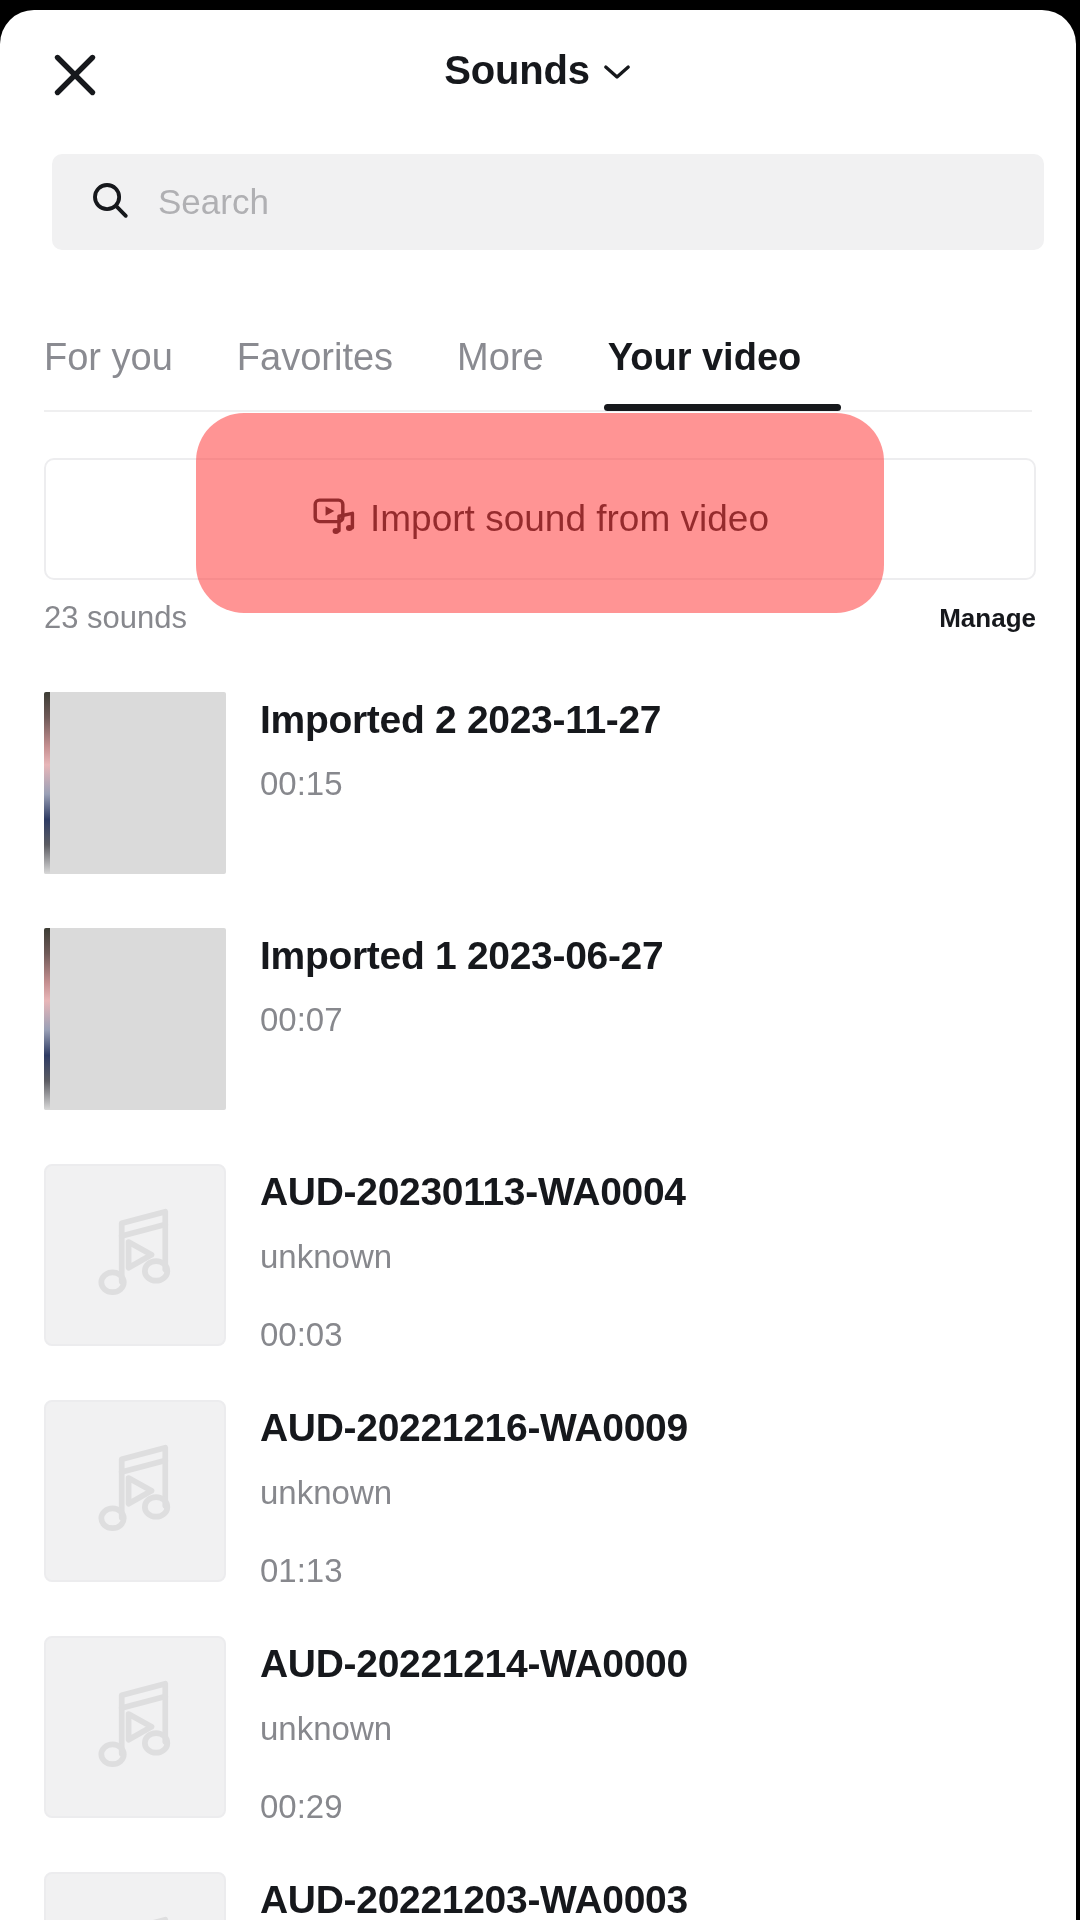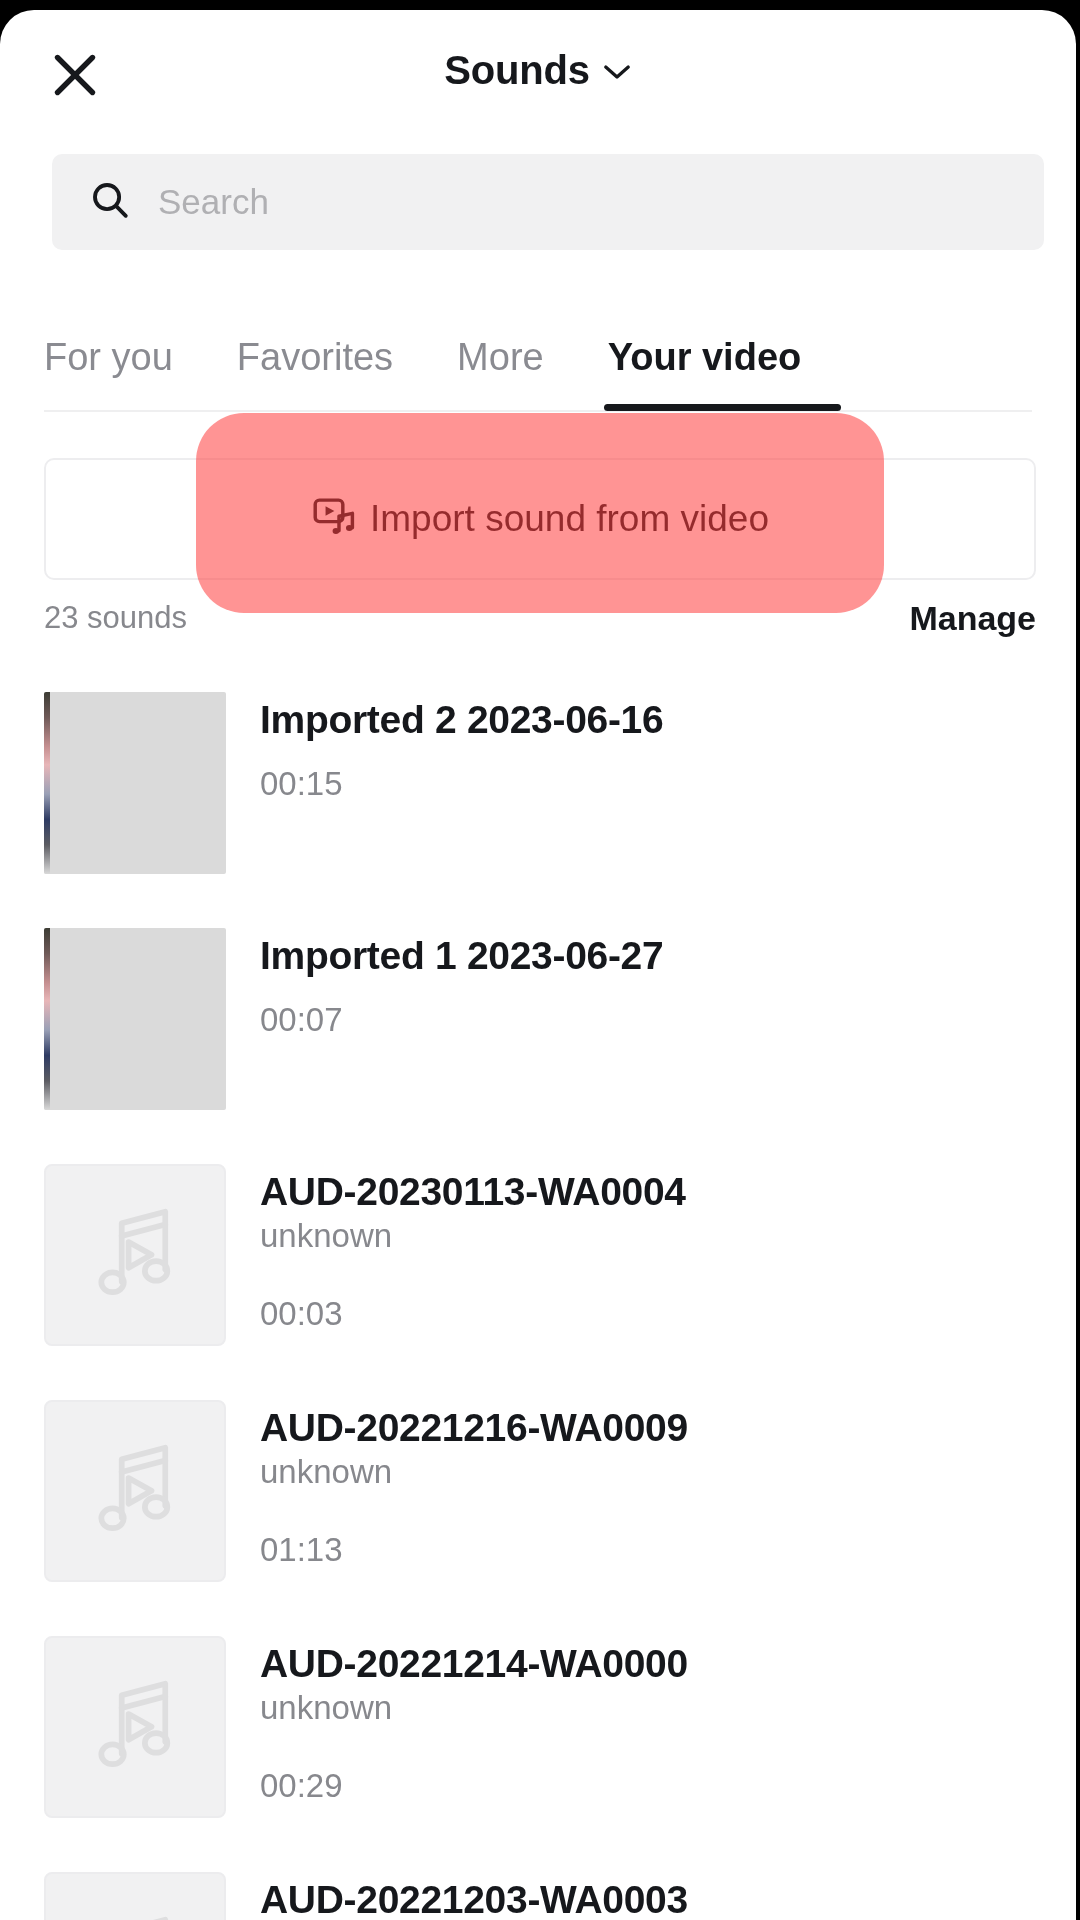--- a/index.html
+++ b/index.html
@@ -132,21 +132,21 @@
 
   
   .count-row {
     position:absolute;
     left:44px; top:580px;
     width:992px;
     display:flex; align-items:center; justify-content:space-between;
     height:56px;
   }
   .count-text { font-size:31px; color:#87888d; }
-  .manage-text { font-size:34px; font-weight:bold; color:#16181c; cursor:pointer; }
+  .manage-text { font-size:26px; font-weight:bold; color:#16181c; cursor:pointer; }
 
   
   .list {
     position:absolute;
     left:0; top:672px;
     width:1080px;
     bottom:0;
     overflow:hidden;
   }
   .row {
@@ -183,20 +183,21 @@
   .row-title {
     font-size:39px;
     font-weight:bold;
     color:#16181c;
     line-height:1.22;
     letter-spacing:-0.3px;
   }
   .row-author {
     font-size:33px;
     color:#87888d;
+    margin-top:21px;
     line-height:1.2;
   }
   .row-duration {
     font-size:33px;
     color:#87888d;
     margin-top:20px;
     line-height:1.2;
   }
   .row-duration.tight { margin-top:39px; }
 </style>
@@ -264,21 +265,21 @@
   <div class="count-row">
     <span class="count-text">23 sounds</span>
     <span class="manage-text">Manage</span>
   </div>
 
   <div class="list">
 
     <div class="row">
       <div class="thumb video"></div>
       <div class="row-text">
-        <span class="row-title">Imported 2 2023-06-16</span>
+        <span class="row-title">Imported 2 2023-11-27</span>
         <span class="row-duration">00:15</span>
       </div>
     </div>
 
     <div class="row">
       <div class="thumb video"></div>
       <div class="row-text">
         <span class="row-title">Imported 1 2023-06-27</span>
         <span class="row-duration">00:07</span>
       </div>

